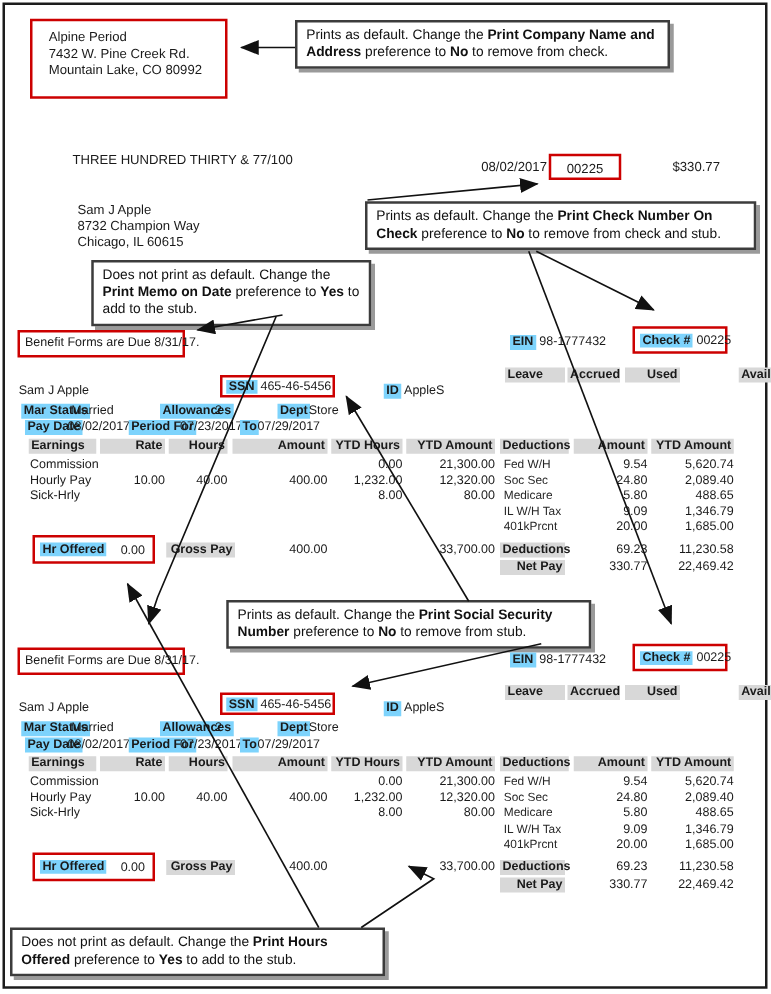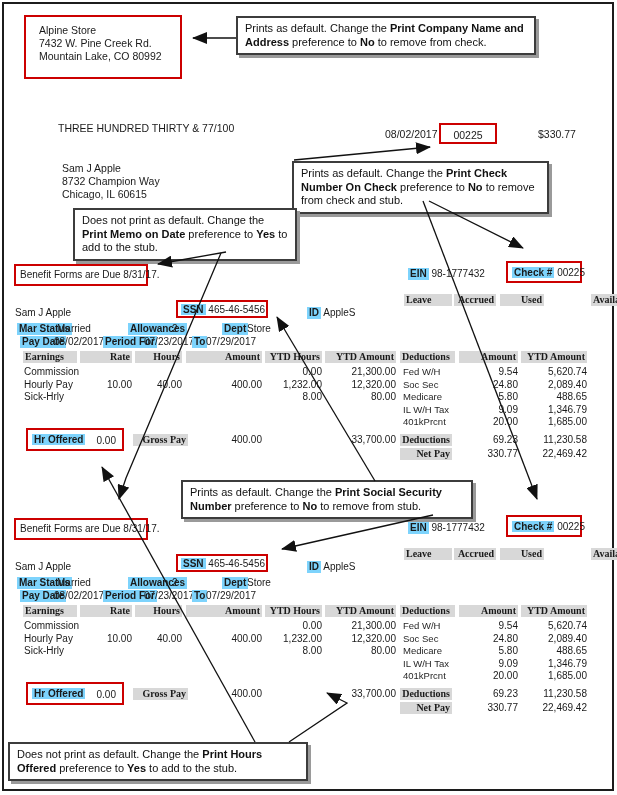--- a/index.html
+++ b/index.html
@@ -16,21 +16,21 @@
   .callout b{font-weight:bold;}
   
   .doc10{font-size:10.5px;line-height:13px;}
   .doc10s{font-size:10px;line-height:12px;}
   
   .stub{position:absolute;left:0;top:0;width:617px;height:212px;}
   .row{position:absolute;left:0;width:617px;height:13px;font-size:10px;line-height:12px;}
   .cell{position:absolute;white-space:nowrap;box-sizing:border-box;}
   .chip{background:#7dd3fc;font-weight:bold;padding:0 2px;display:inline-block;}
   .hd{position:absolute;background:#d8d8d8;font-weight:bold;font-size:10px;line-height:12px;height:12px;
-      box-sizing:border-box;padding:0 2px;white-space:nowrap;font-family:Liberation Serif, serif;}
+      box-sizing:border-box;padding:0 2px;white-space:nowrap;}
   
   .co-name{left:24px;width:80px;}
   .co-rate{left:92px;width:40px;text-align:right;}
   .co-hours{left:140px;width:42px;text-align:right;}
   .co-amt{left:210px;width:52px;text-align:right;}
   .co-ytdh{left:268px;width:54px;text-align:right;}
   .co-ytda{left:330px;width:66px;text-align:right;}
   .co-dname{left:403px;width:62px;font-size:9.5px;color:#262626;}
   .co-damt{left:466px;width:52px;text-align:right;}
   .co-dytd{left:523px;width:64px;text-align:right;}
@@ -52,39 +52,39 @@
   svg.arrows{position:absolute;left:0;top:0;pointer-events:none;}
 </style>
 </head>
 <body>
 
 <div class="page">
   <div class="pageborder"></div>
 
   <div class="redbox" style="left:24px;top:15px;width:158px;height:64px;">
     <div class="doc10" style="position:absolute;left:13px;top:7px;">
-      <div class="nw">Alpine Store</div>
+      <div class="nw">Alpine Period</div>
       <div class="nw">7432 W. Pine Creek Rd.</div>
       <div class="nw">Mountain Lake, CO  80992</div>
     </div>
   </div>
 
   <div class="callout" style="left:236px;top:16px;width:300px;">
     <span>Prints as default. Change the </span><b>Print Company Name and Address</b><span> preference to </span><b>No</b><span> to remove from check.</span>
   </div>
 
   <div class="abs doc10 nw" style="left:58px;top:122px;">THREE HUNDRED THIRTY &amp; 77/100</div>
 
   <div class="abs doc10 nw" style="left:385px;top:128px;">08/02/2017</div>
   <div class="redbox" style="left:439px;top:123px;width:58px;height:21px;text-align:center;">
     <span class="doc10" style="line-height:17px;">00225</span>
   </div>
   <div class="abs doc10 nw" style="left:538px;top:128px;">$330.77</div>
 
-  <div class="callout" style="left:292px;top:161px;width:257px;">
+  <div class="callout" style="left:292px;top:161px;width:313px;">
     <span>Prints as default. Change the </span><b>Print Check Number On Check</b><span> preference to </span><b>No</b><span> to remove from check and stub.</span>
   </div>
 
   <div class="abs doc10" style="left:62px;top:162px;">
     <div class="nw">Sam J Apple</div>
     <div class="nw">8732 Champion Way</div>
     <div class="nw">Chicago, IL  60615</div>
   </div>
 
   <div class="callout" style="left:73px;top:208px;width:224px;">

